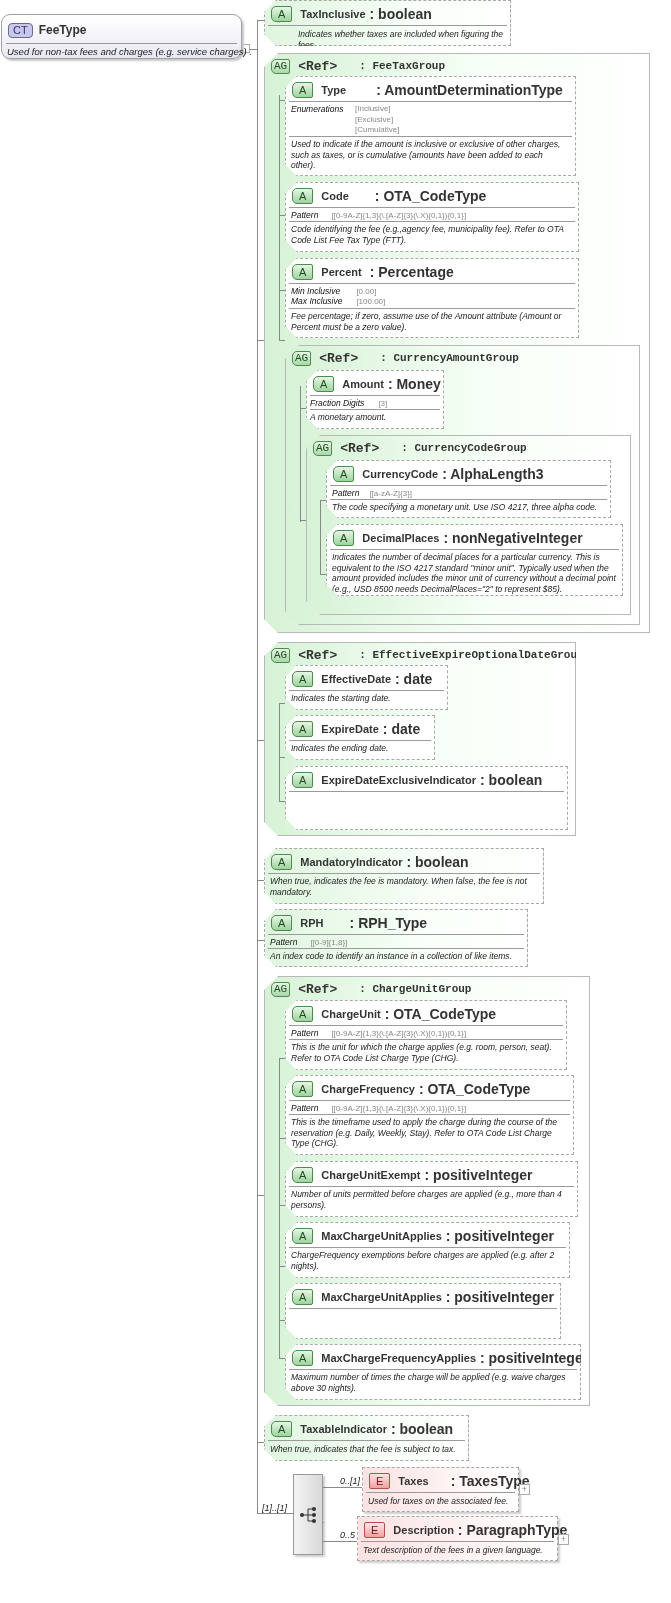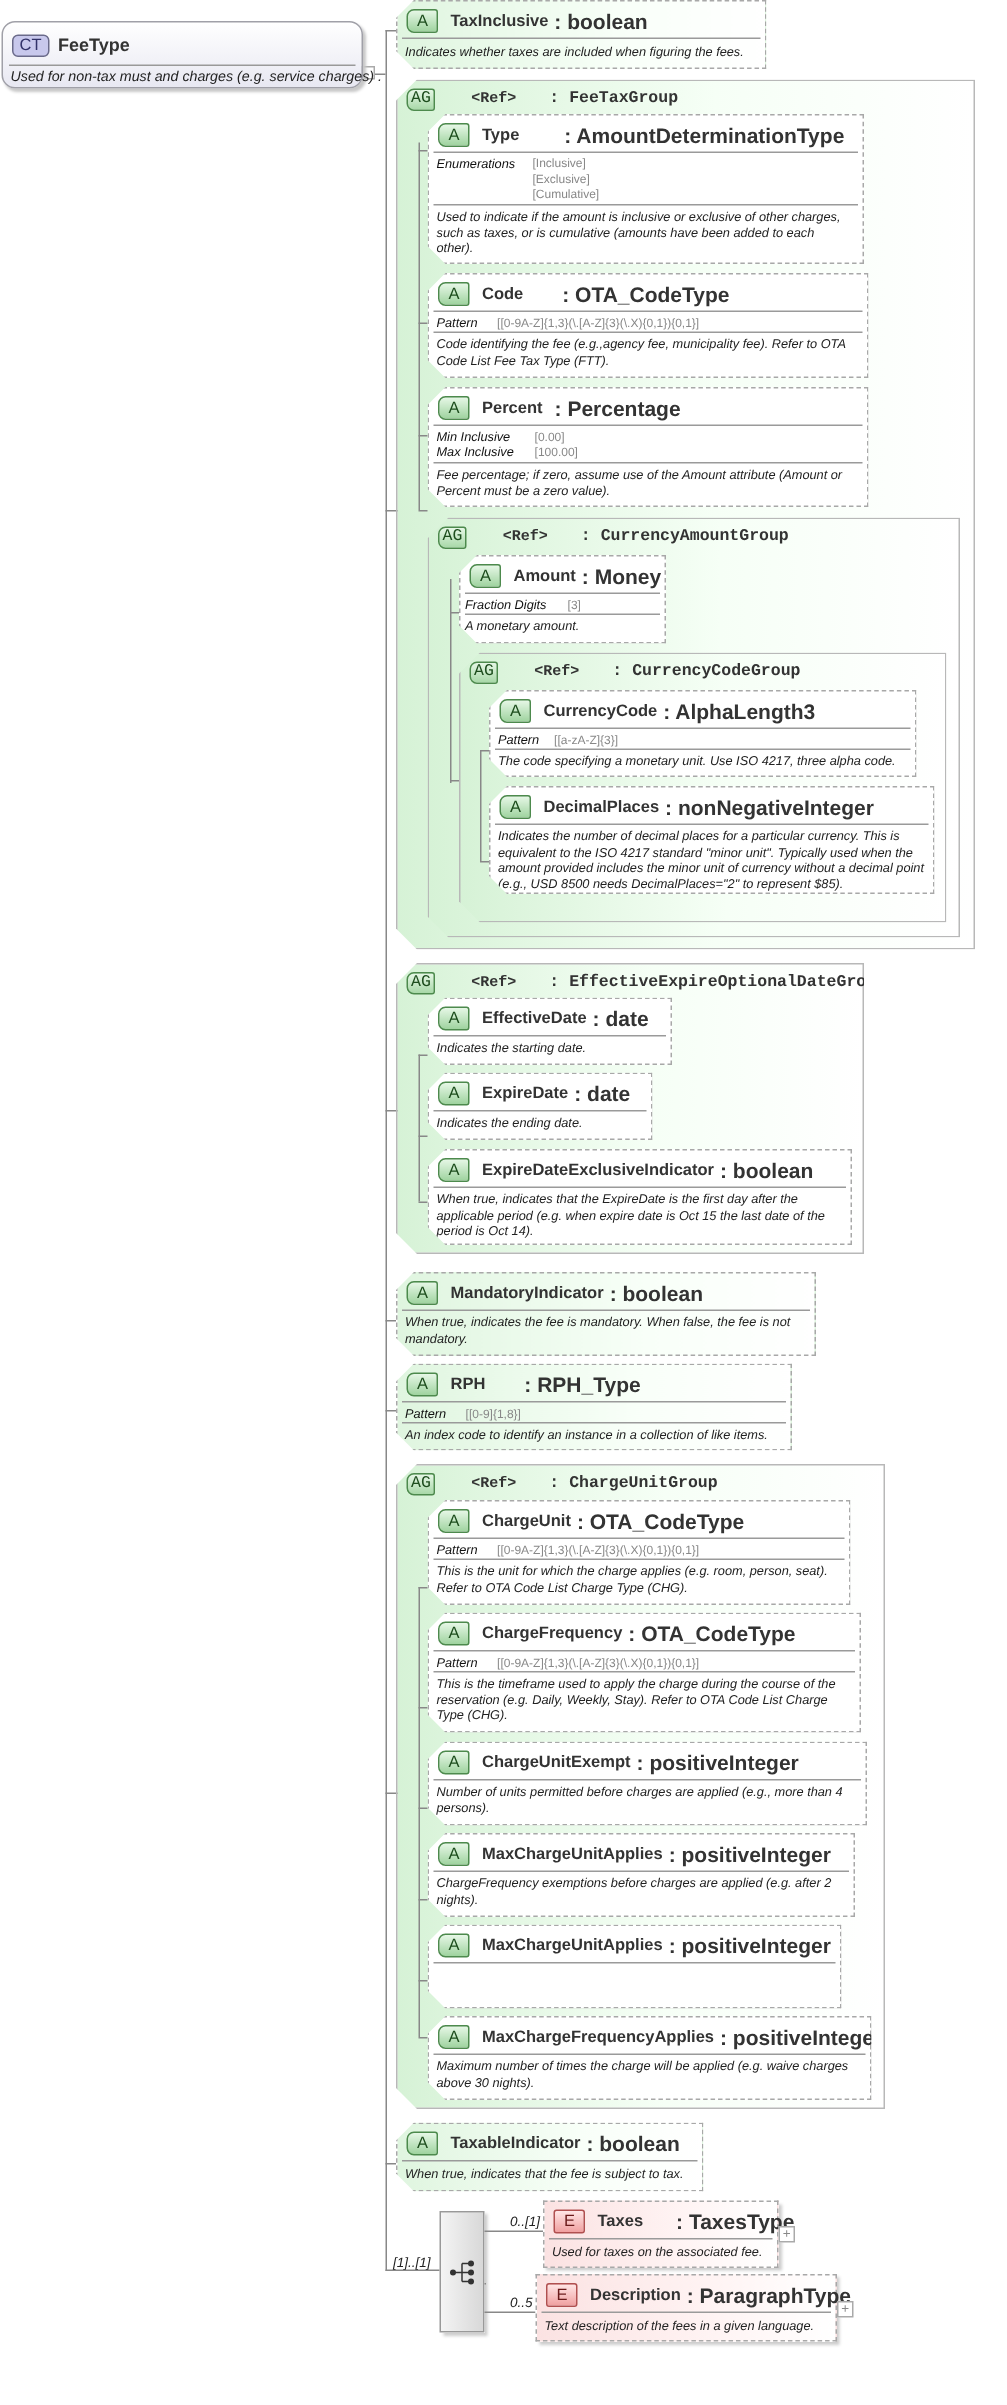--- a/index.html
+++ b/index.html
@@ -26,21 +26,21 @@
   .atype { font-size:14px; font-weight:bold; color:#333; margin-left:4px; }
   .hr { position:absolute; left:3px; right:3px; border-top:1px solid #9a9a9a; }
   .facet { position:absolute; left:5px; font-size:8.5px; white-space:nowrap; }
   .facet .fk { font-style:italic; color:#111; display:inline-block; }
   .facet .fv { color:#888; font-size:8px; }
   .adesc { position:absolute; left:5px; right:6px; font-size:8.5px; font-style:italic; color:#222; line-height:10.5px; }
 
   
   .ag { border:1px solid #b8b8b8; background:linear-gradient(to right,#d6f2d6,#f6fff6 55%,#ffffff); clip-path:polygon(14px 0,100% 0,100% 100%,14px 100%,0 calc(100% - 14px),0 14px); box-shadow:3px 3px 0 #d0d0d0; }
   .aghdr { position:absolute; left:6px; top:4px; height:16px; display:flex; align-items:center; white-space:nowrap;font-family:Liberation Mono, monospace; }
-  .agref { font-size:10px; font-weight:bold; color:#333; margin-left:24px; }
+  .agref { font-size:13px; font-weight:bold; color:#333; margin-left:8px; }
   .agtype { font-size:11px; font-weight:bold; color:#333; margin-left:22px; }
 
   
   .elem { border:1px dashed #a8a8a8; background:linear-gradient(to right,#fbe2e2,#fff4f4 60%,#ffffff); box-shadow:2px 2px 2px #ccc; }
   .plus { position:absolute; width:9px; height:9px; border:1px solid #aaa; background:#fff; font-size:9px; line-height:8px; text-align:center; color:#888; }
 
   .line { position:absolute; background:#888; }
   .seq { border:1px solid #999; background:linear-gradient(to right,#f4f4f4,#d8d8d8); box-shadow:2px 2px 2px #ccc; }
   .card { position:absolute; font-size:9px; font-style:italic; color:#222; white-space:nowrap; }
 </style>
@@ -58,31 +58,31 @@
 <div class="line" style="left:257px;top:1195px;width:9px;height:1px;"></div>
 <div class="line" style="left:257px;top:1442px;width:9px;height:1px;"></div>
 <div class="line" style="left:257px;top:1513px;width:36px;height:1px;"></div>
 
 <div class="abs ct" style="left:1px;top:14px;width:241px;height:45px;">
   <div class="hdr">
     <span class="badge badge-ct">CT</span>
     <span class="name">FeeType</span>
   </div>
   <div class="sep"></div>
-  <div class="desc">Used for non-tax must and charges (e.g. service charges) .</div>
+  <div class="desc">Used for non-tax fees and charges (e.g. service charges) .</div>
 </div>
 
 <div class="abs attr" style="left:264px;top:0px;width:247px;height:46px;">
   <div class="ahdr">
     <span class="badge-a">A</span>
     <span class="aname">TaxInclusive</span>
     <span class="atype">: boolean</span>
   </div>
   <div class="hr" style="top:24px;"></div>
-  <div class="adesc" style="top:28px;">Indicates whether taxes are included when figuring the fees.</div>
+  <div class="adesc" style="top:28px;margin-left:28px;">Indicates whether taxes are included when figuring the fees.</div>
 </div>
 
 <div class="abs ag" style="left:264px;top:53px;width:386px;height:580px;">
   <div class="aghdr">
     <span class="badge-ag">AG</span>
     <span class="agref">&lt;Ref&gt;</span>
     <span class="agtype">: FeeTaxGroup</span>
   </div>
 </div>
 <div class="line" style="left:279px;top:95px;width:1px;height:245px;"></div>
@@ -238,21 +238,20 @@
   <div class="adesc" style="top:27px;">Indicates the ending date.</div>
 </div>
 
 <div class="abs attr white" style="left:285px;top:766px;width:283px;height:64px;">
   <div class="ahdr">
     <span class="badge-a">A</span>
     <span class="aname">ExpireDateExclusiveIndicator</span>
     <span class="atype">: boolean</span>
   </div>
   <div class="hr" style="top:24px;"></div>
-  <div class="adesc" style="top:27px;">When true, indicates that the ExpireDate is the first day after the applicable period (e.g. when expire date is Oct 15  the last date of the period is Oct 14).</div>
 </div>
 
 <div class="abs attr" style="left:264px;top:848px;width:280px;height:56px;">
   <div class="ahdr">
     <span class="badge-a">A</span>
     <span class="aname">MandatoryIndicator</span>
     <span class="atype">: boolean</span>
   </div>
   <div class="hr" style="top:24px;"></div>
   <div class="adesc" style="top:27px;">When true, indicates the fee is mandatory. When false, the fee is not mandatory.</div>

